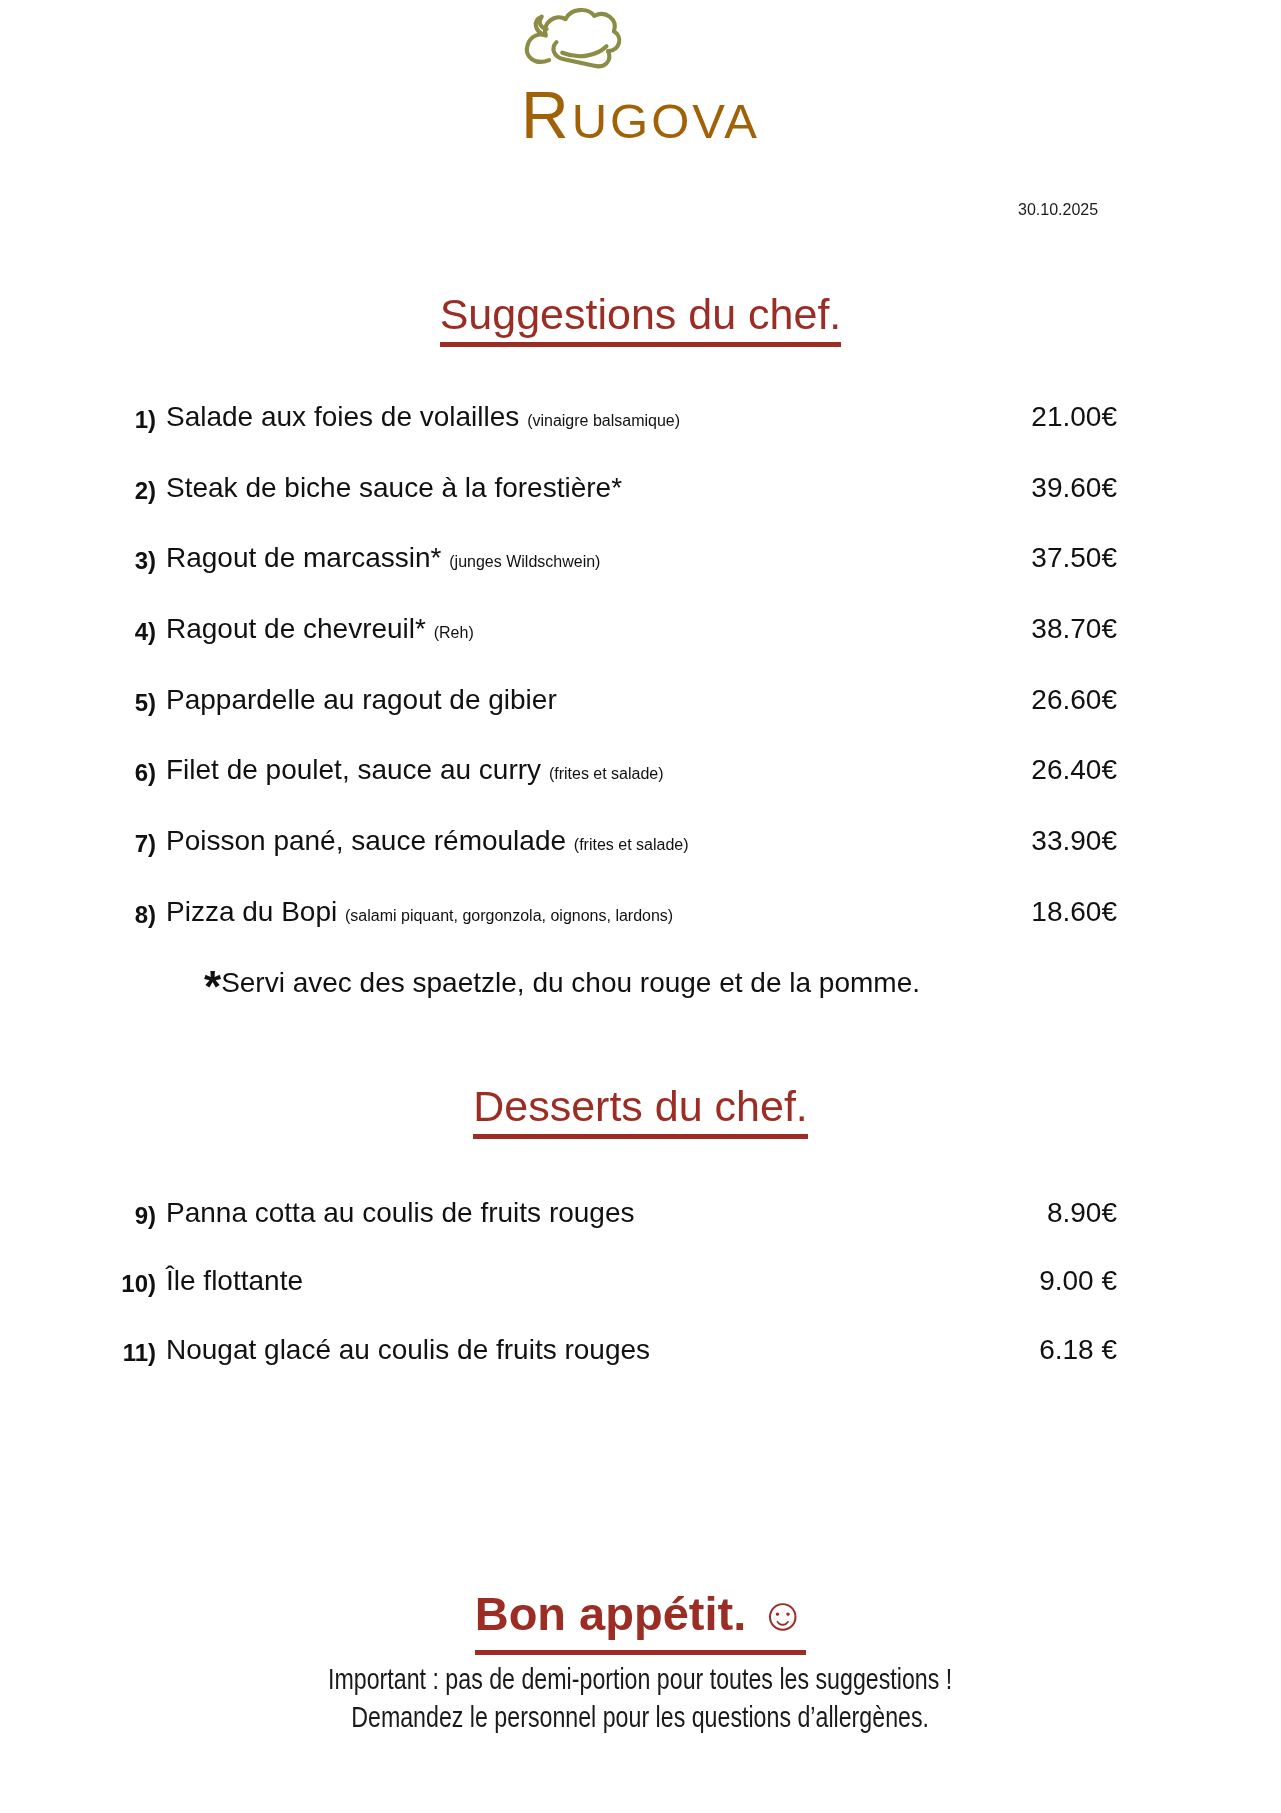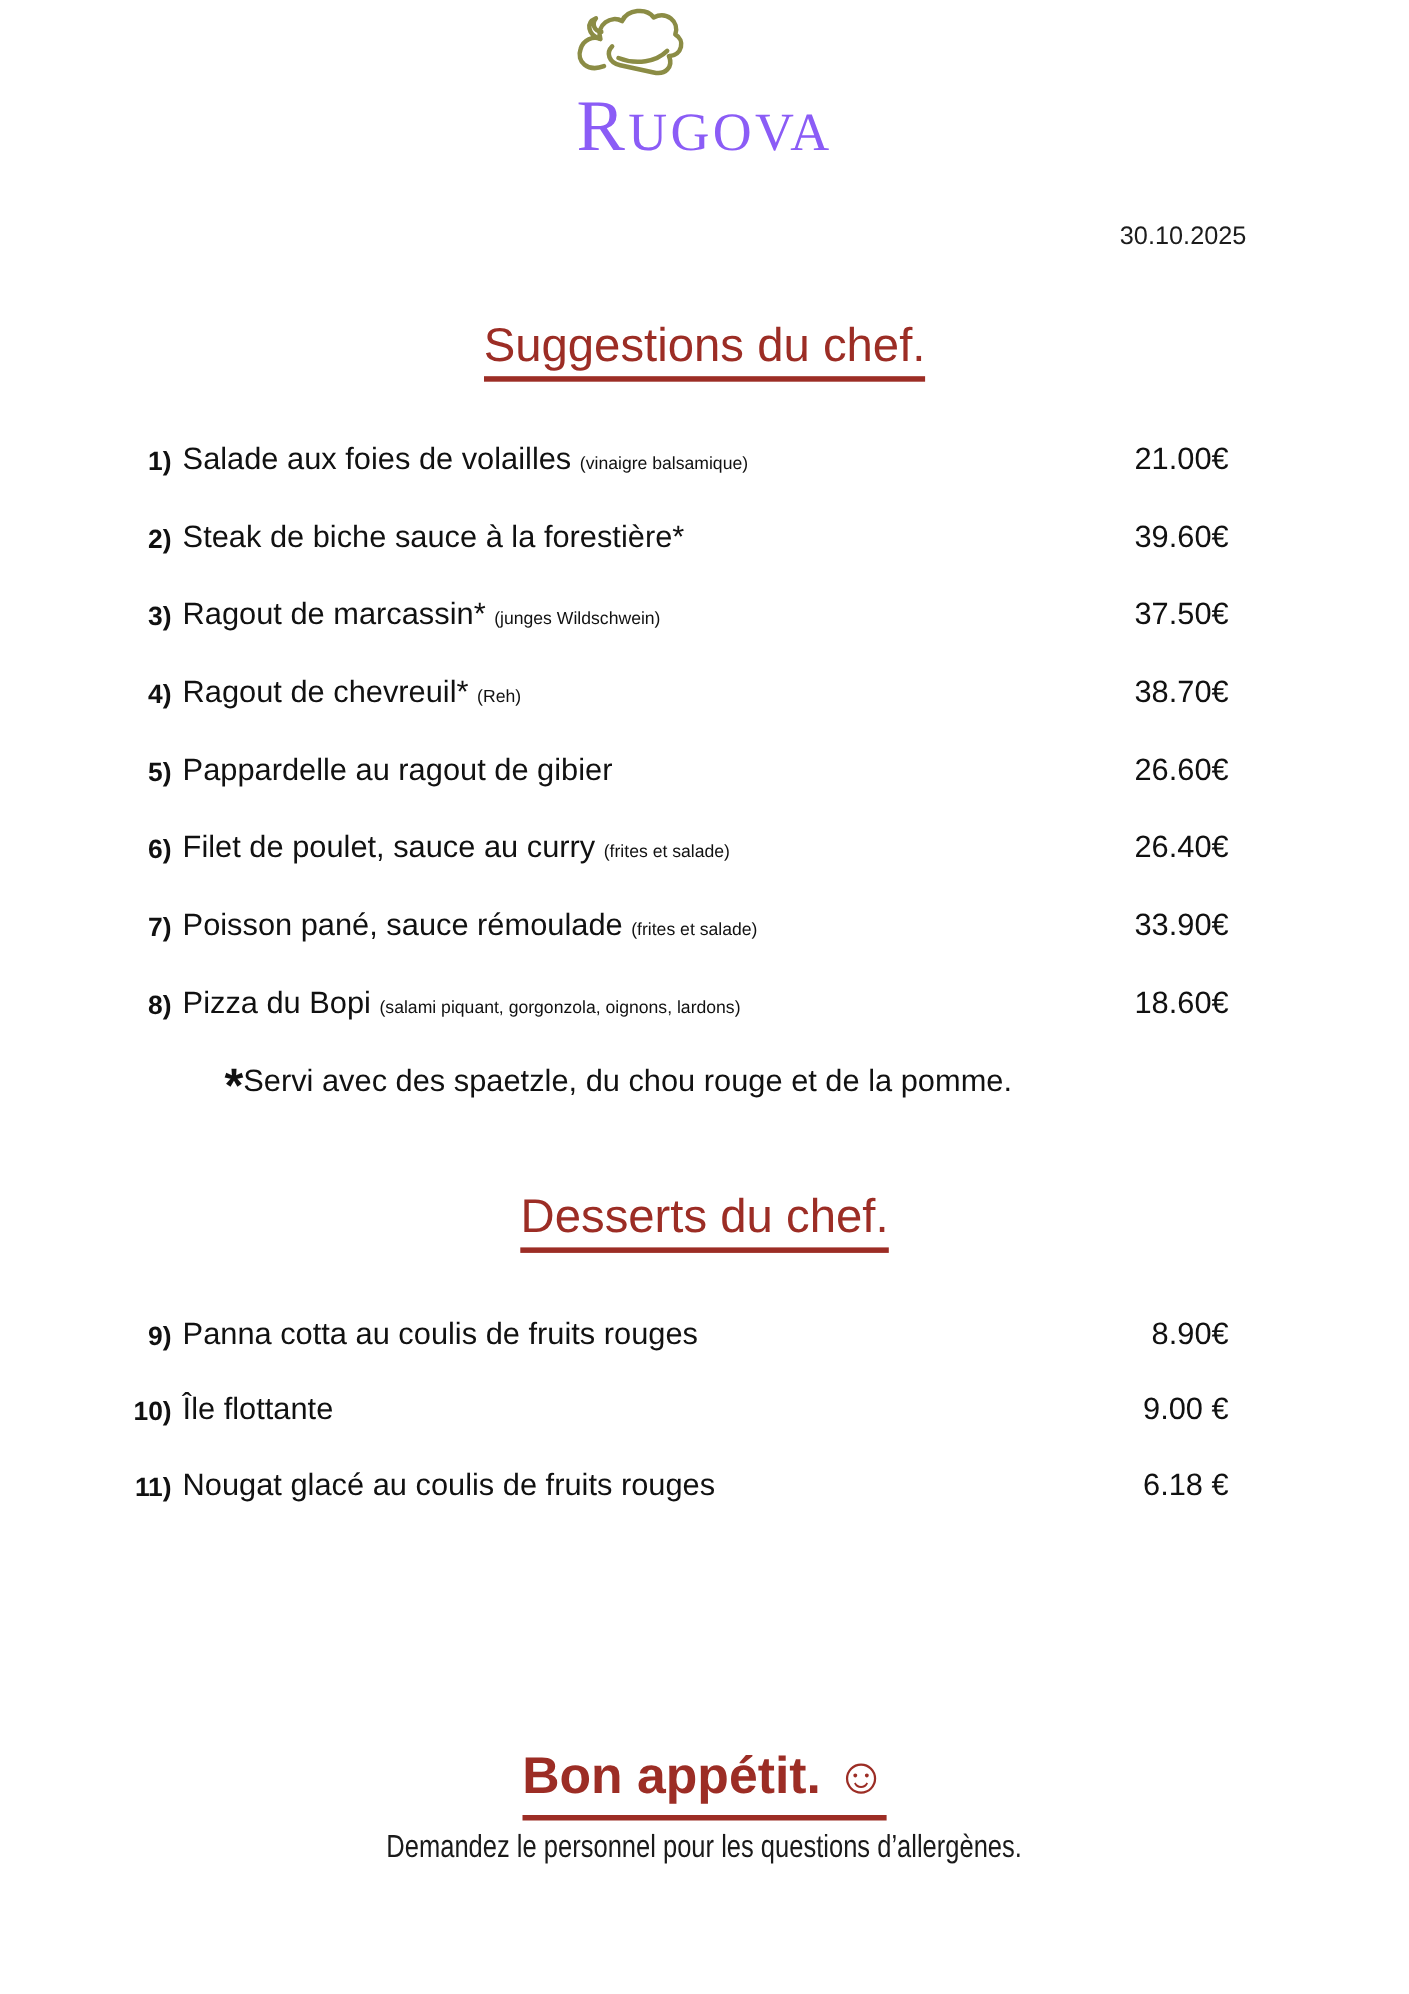--- a/index.html
+++ b/index.html
@@ -10,31 +10,31 @@
     color:#111;
     position:relative;
     overflow:hidden;
   }
   .page{position:absolute;inset:0;}
 
   
   .logo{position:absolute;top:6px;left:0;width:100%;text-align:center;}
   .hat{display:block;margin:0 auto;transform:translateX(-64px);}
   .brand{
-    font-family:Liberation Serif, serif;
-    color:#8b5cf6;
+    font-family:Liberation Sans, sans-serif;
+    color:#a16207;
     letter-spacing:3px;
     line-height:1;
     margin-top:-6px;
   }
   .brand .first{font-size:66px;}
   .brand .rest{font-size:49px;}
 
   
-  .date{position:absolute;top:201px;left:1018px;font-size:23px;color:#1c1c1c;}
+  .date{position:absolute;top:201px;left:1018px;font-size:16px;color:#1c1c1c;}
 
   
   .heading{
     position:absolute;left:0;width:100%;text-align:center;
     color:#9c2d25;font-weight:normal;font-size:43px;line-height:52px;
   }
   .heading .u{
     display:inline-block;
     border-bottom:5px solid #9c2d25;
     padding-bottom:2px;
@@ -161,16 +161,17 @@
     <span class="num">11)</span>
     <span class="name"><span>Nougat glacé au coulis de fruits rouges</span> <span class="detail"></span></span>
     <span class="price">6.18 €</span>
   </div>
 
   <div class="bon">
     <span class="u"><span>Bon appétit.</span> <span class="smiley">☺</span></span>
   </div>
 
   <div class="footer">
+    <span class="line"><span class="narrow">Important : pas de demi-portion pour toutes les suggestions !</span></span>
     <span class="line"><span class="narrow">Demandez le personnel pour les questions d’allergènes.</span></span>
   </div>
 
 </div>
 
 </body></html>

